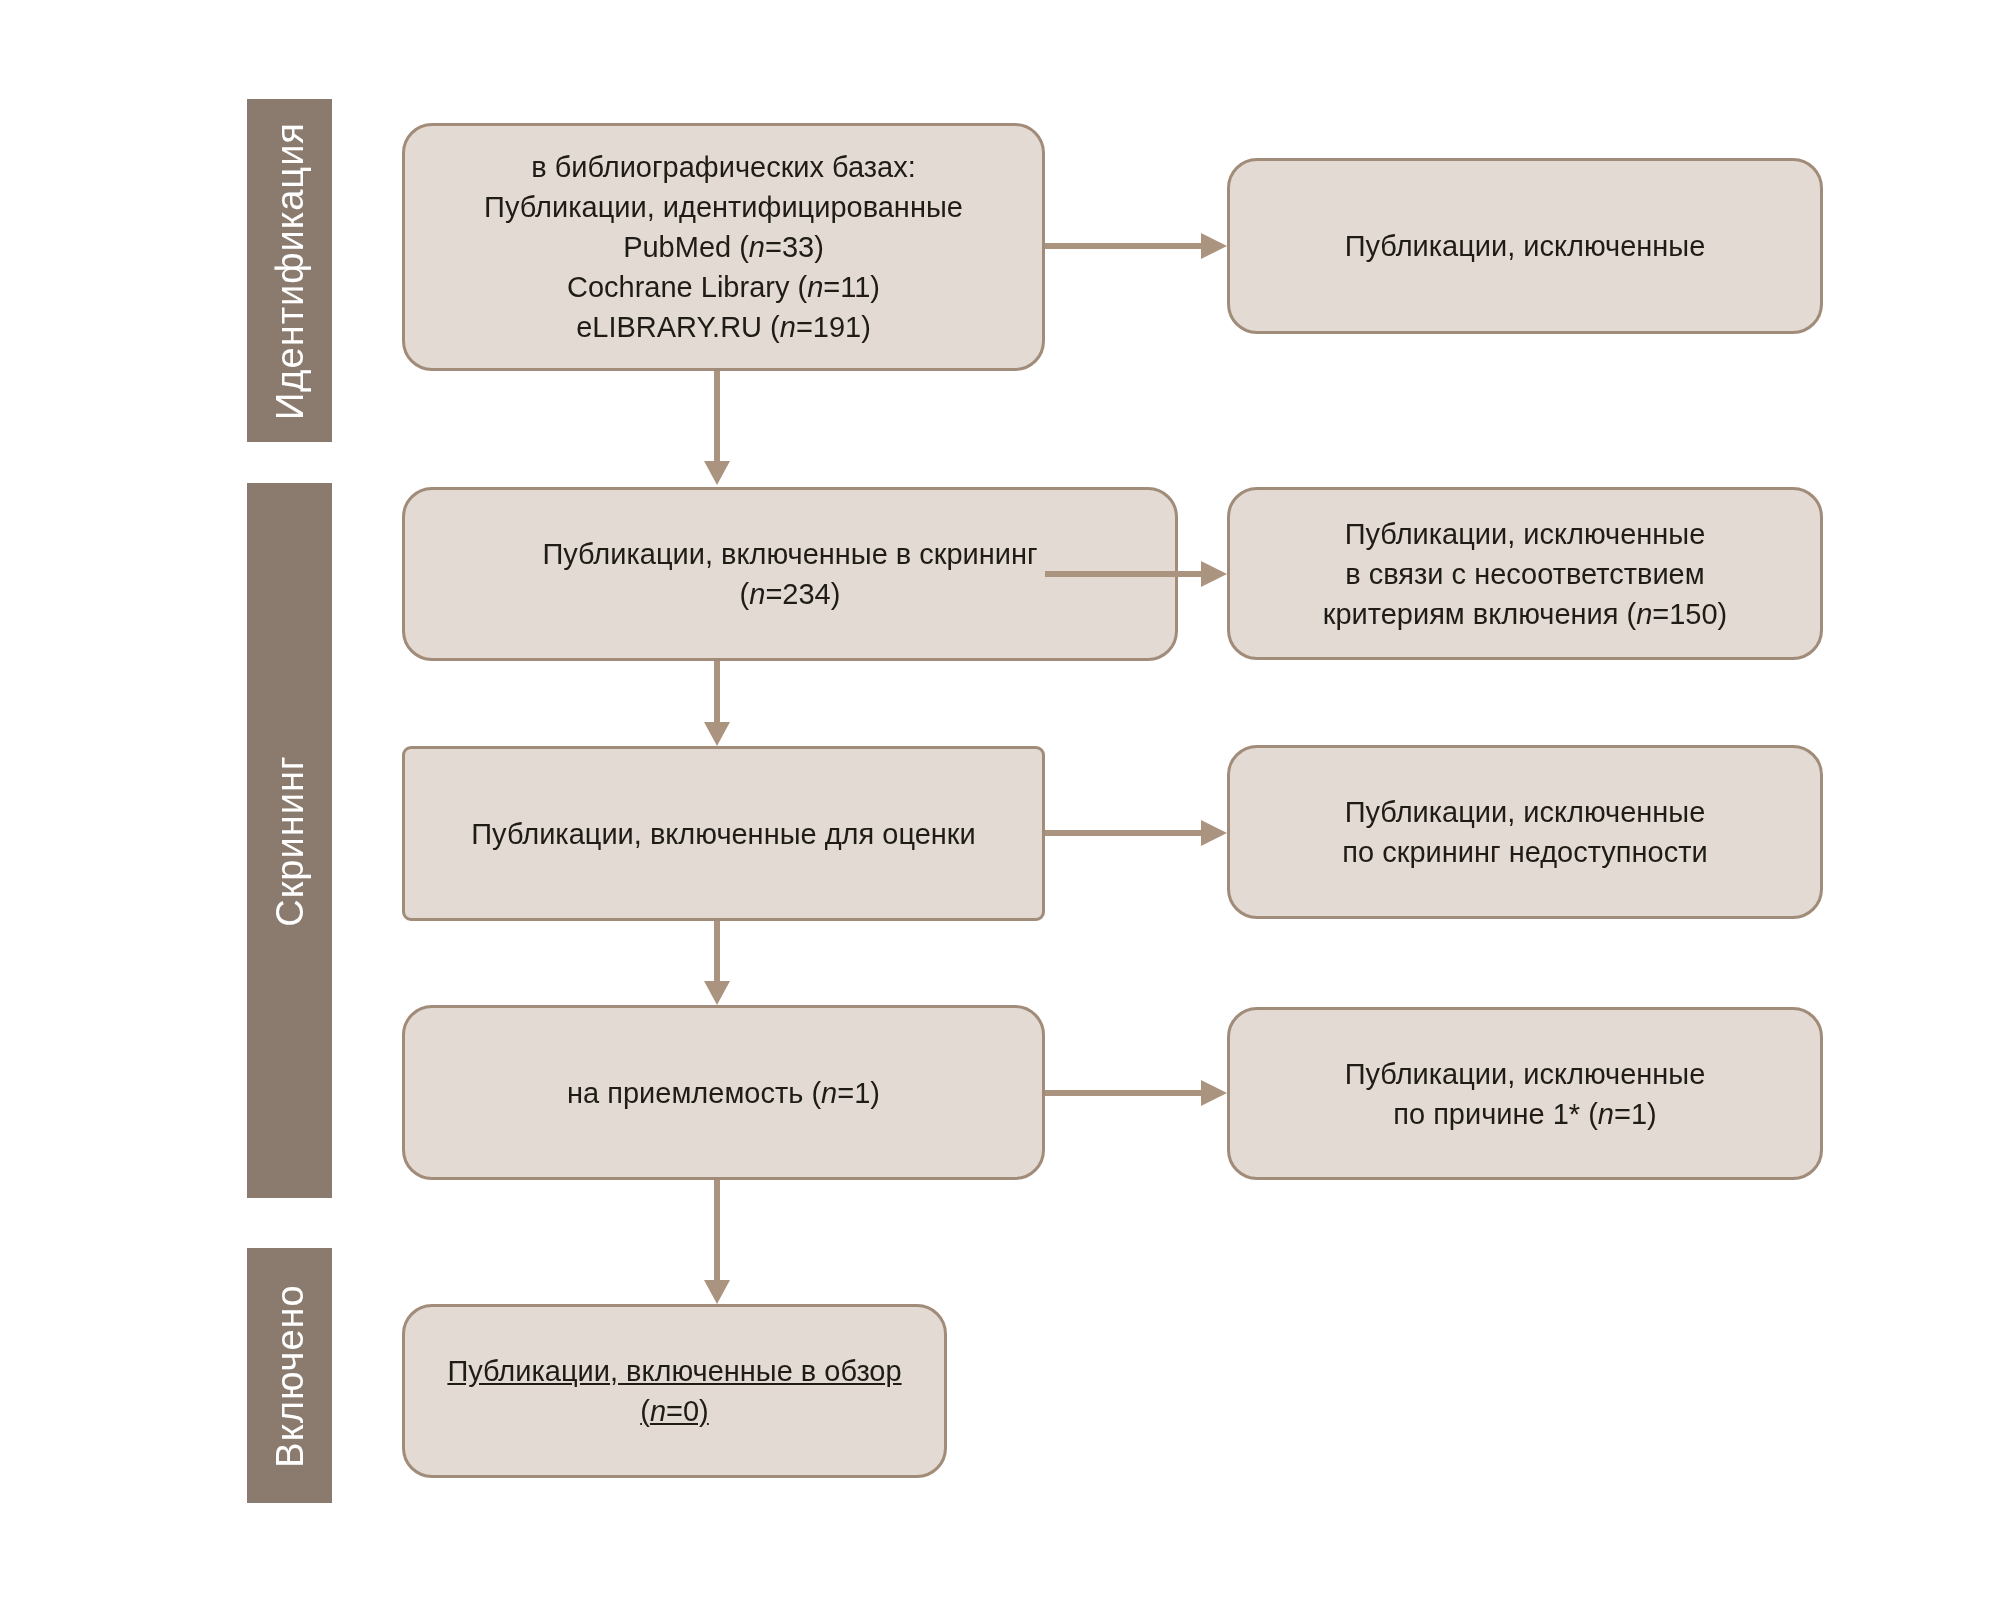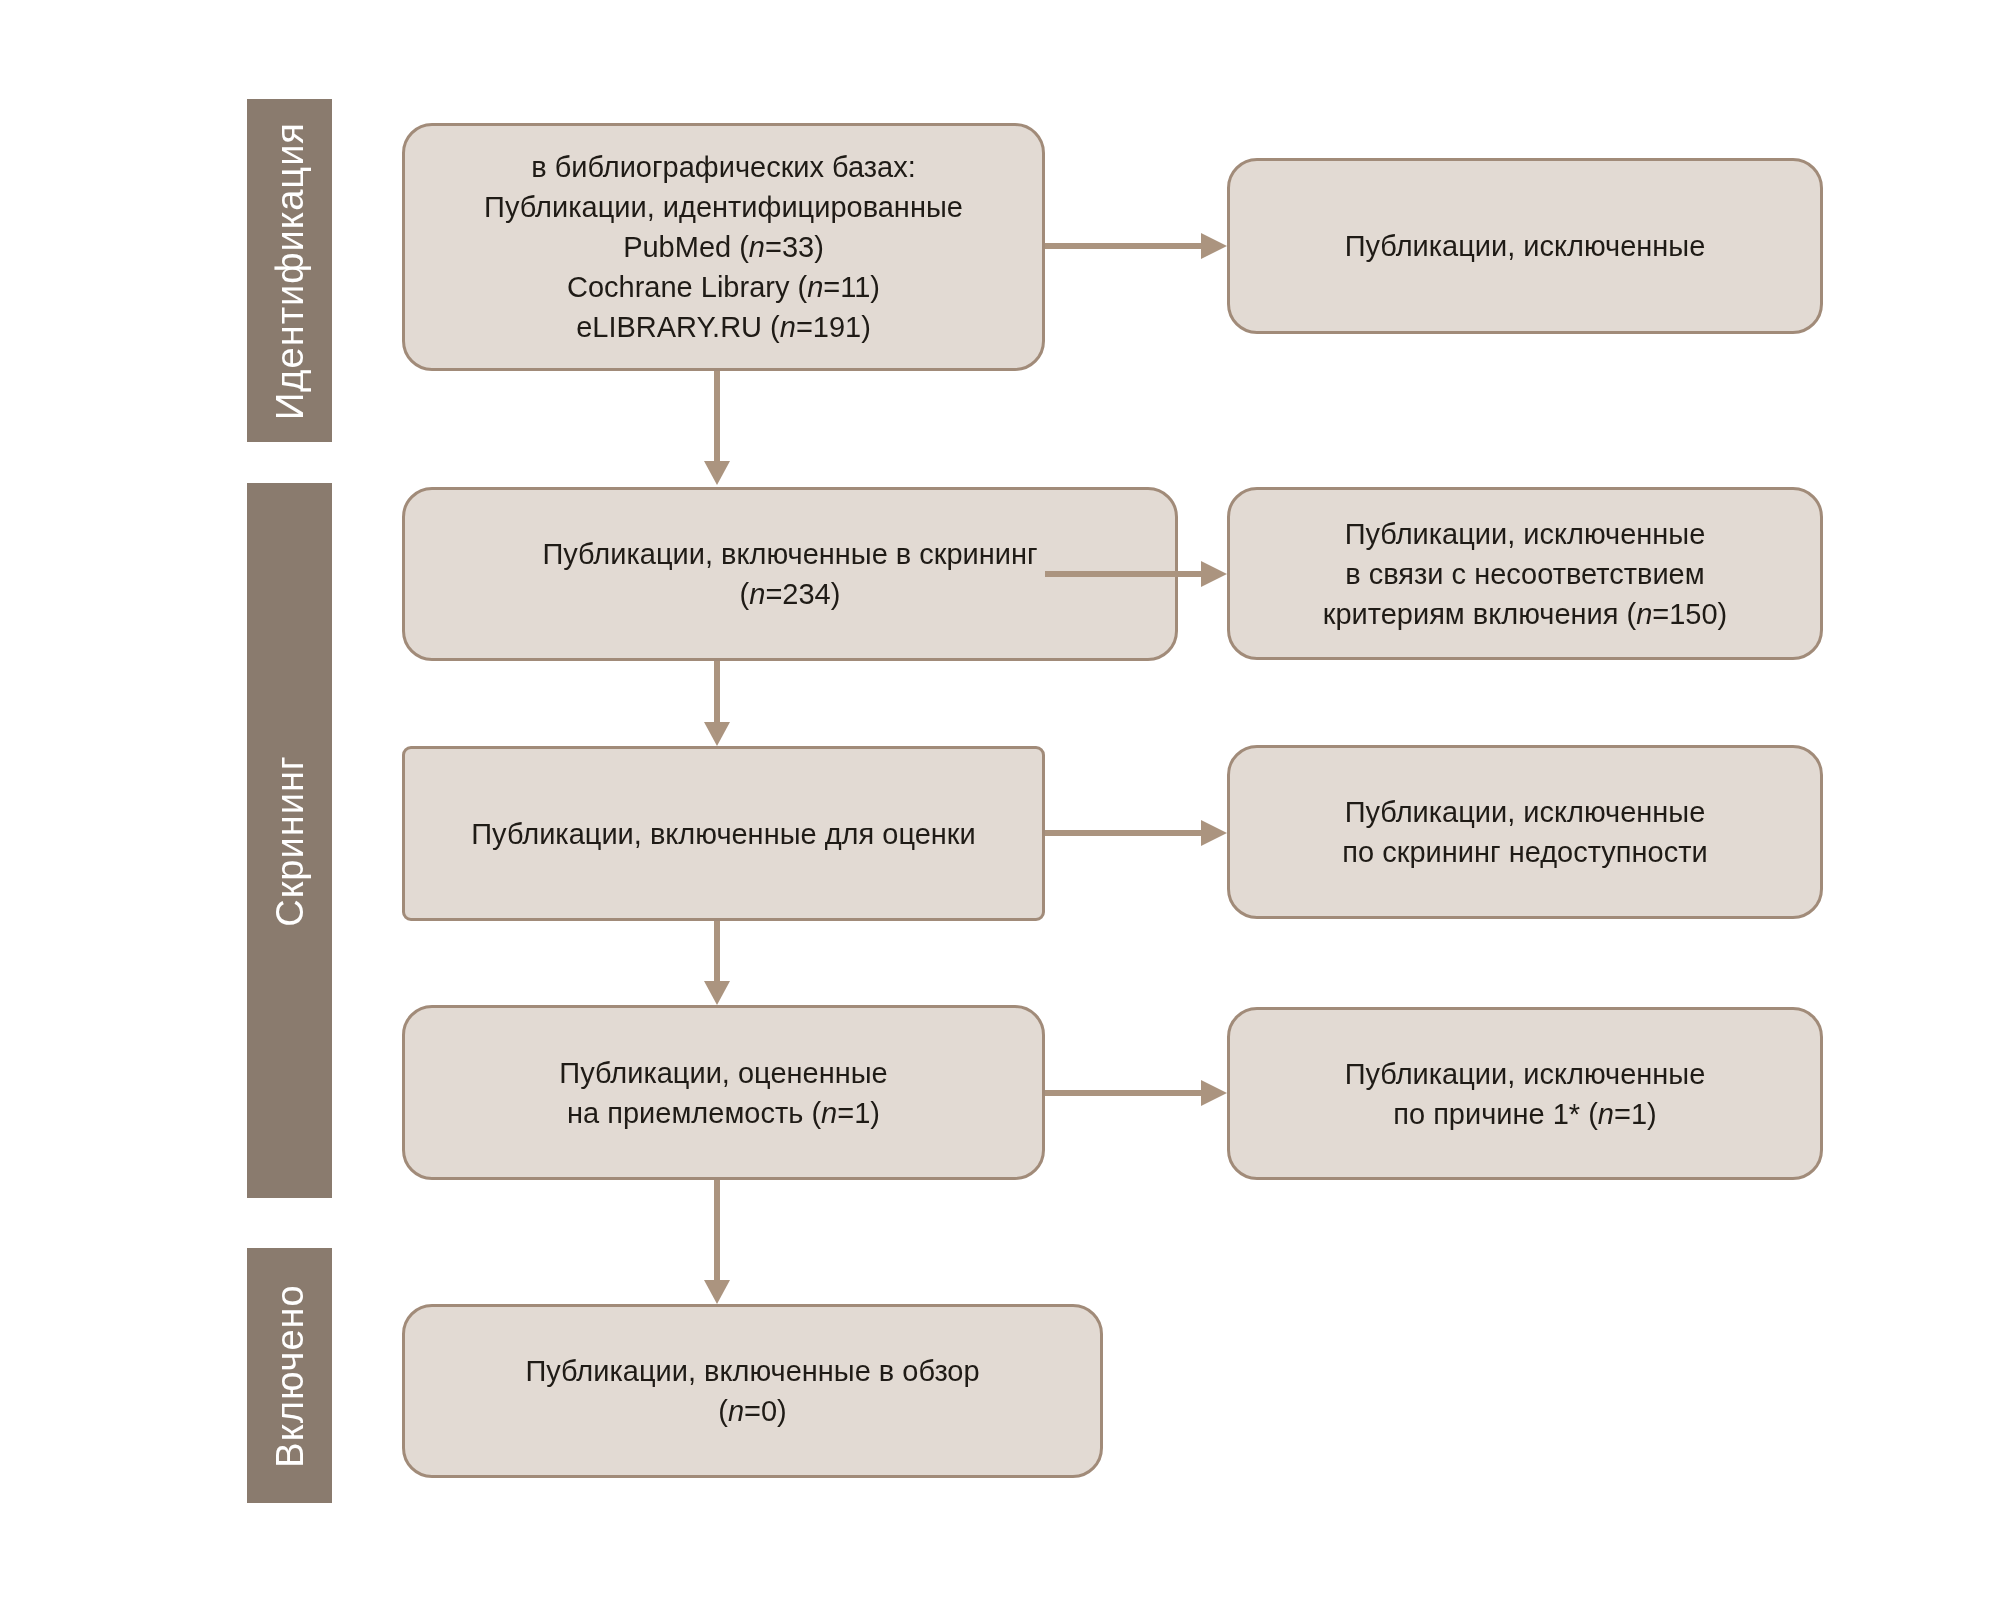--- a/index.html
+++ b/index.html
@@ -49,21 +49,21 @@
     font-size: 29px;
     line-height: 40px;
     padding: 12px 22px;
   }
   .box .line { display: block; }
 
   #box-identified  { left: 402px;  top: 123px;  width: 643px; height: 248px; }
   #box-screening   { left: 402px;  top: 487px;  width: 776px; height: 174px; }
   #box-fulltext    { left: 402px;  top: 746px;  width: 643px; height: 175px; border-radius: 9px; }
   #box-eligibility { left: 402px;  top: 1005px; width: 643px; height: 175px; }
-  #box-included    { left: 402px;  top: 1304px; width: 701px; height: 174px; }
+  #box-included    { left: 402px;  top: 1304px; width: 545px; height: 174px; text-decoration: underline; }
 
   #box-excl-duplicates { left: 1227px; top: 158px;  width: 596px; height: 176px; }
   #box-excl-criteria   { left: 1227px; top: 487px;  width: 596px; height: 173px; }
   #box-excl-fulltext   { left: 1227px; top: 745px;  width: 596px; height: 174px; }
   #box-excl-reason     { left: 1227px; top: 1007px; width: 596px; height: 173px; }
 
   
   .vline { position: absolute; width: 6px;  background: var(--arrow, #ab947f); }
   .hline { position: absolute; height: 6px; background: var(--arrow, #ab947f); }
   .vhead {
@@ -120,21 +120,20 @@
       <div class="line">eLIBRARY.RU (<i>n</i>=191)</div>
     </div>
   <div class="box" id="box-screening">
       <div class="line">Публикации, включенные в скрининг</div>
       <div class="line">(<i>n</i>=234)</div>
     </div>
   <div class="box" id="box-fulltext">
       <div class="line">Публикации, включенные для оценки</div>
     </div>
   <div class="box" id="box-eligibility">
-      <div class="line">Публикации, оцененные</div>
       <div class="line">на приемлемость (<i>n</i>=1)</div>
     </div>
   <div class="box" id="box-included">
       <div class="line">Публикации, включенные в обзор</div>
       <div class="line">(<i>n</i>=0)</div>
     </div>
 
   <div class="box" id="box-excl-duplicates">
       <div class="line">Публикации, исключенные</div>
     </div>

